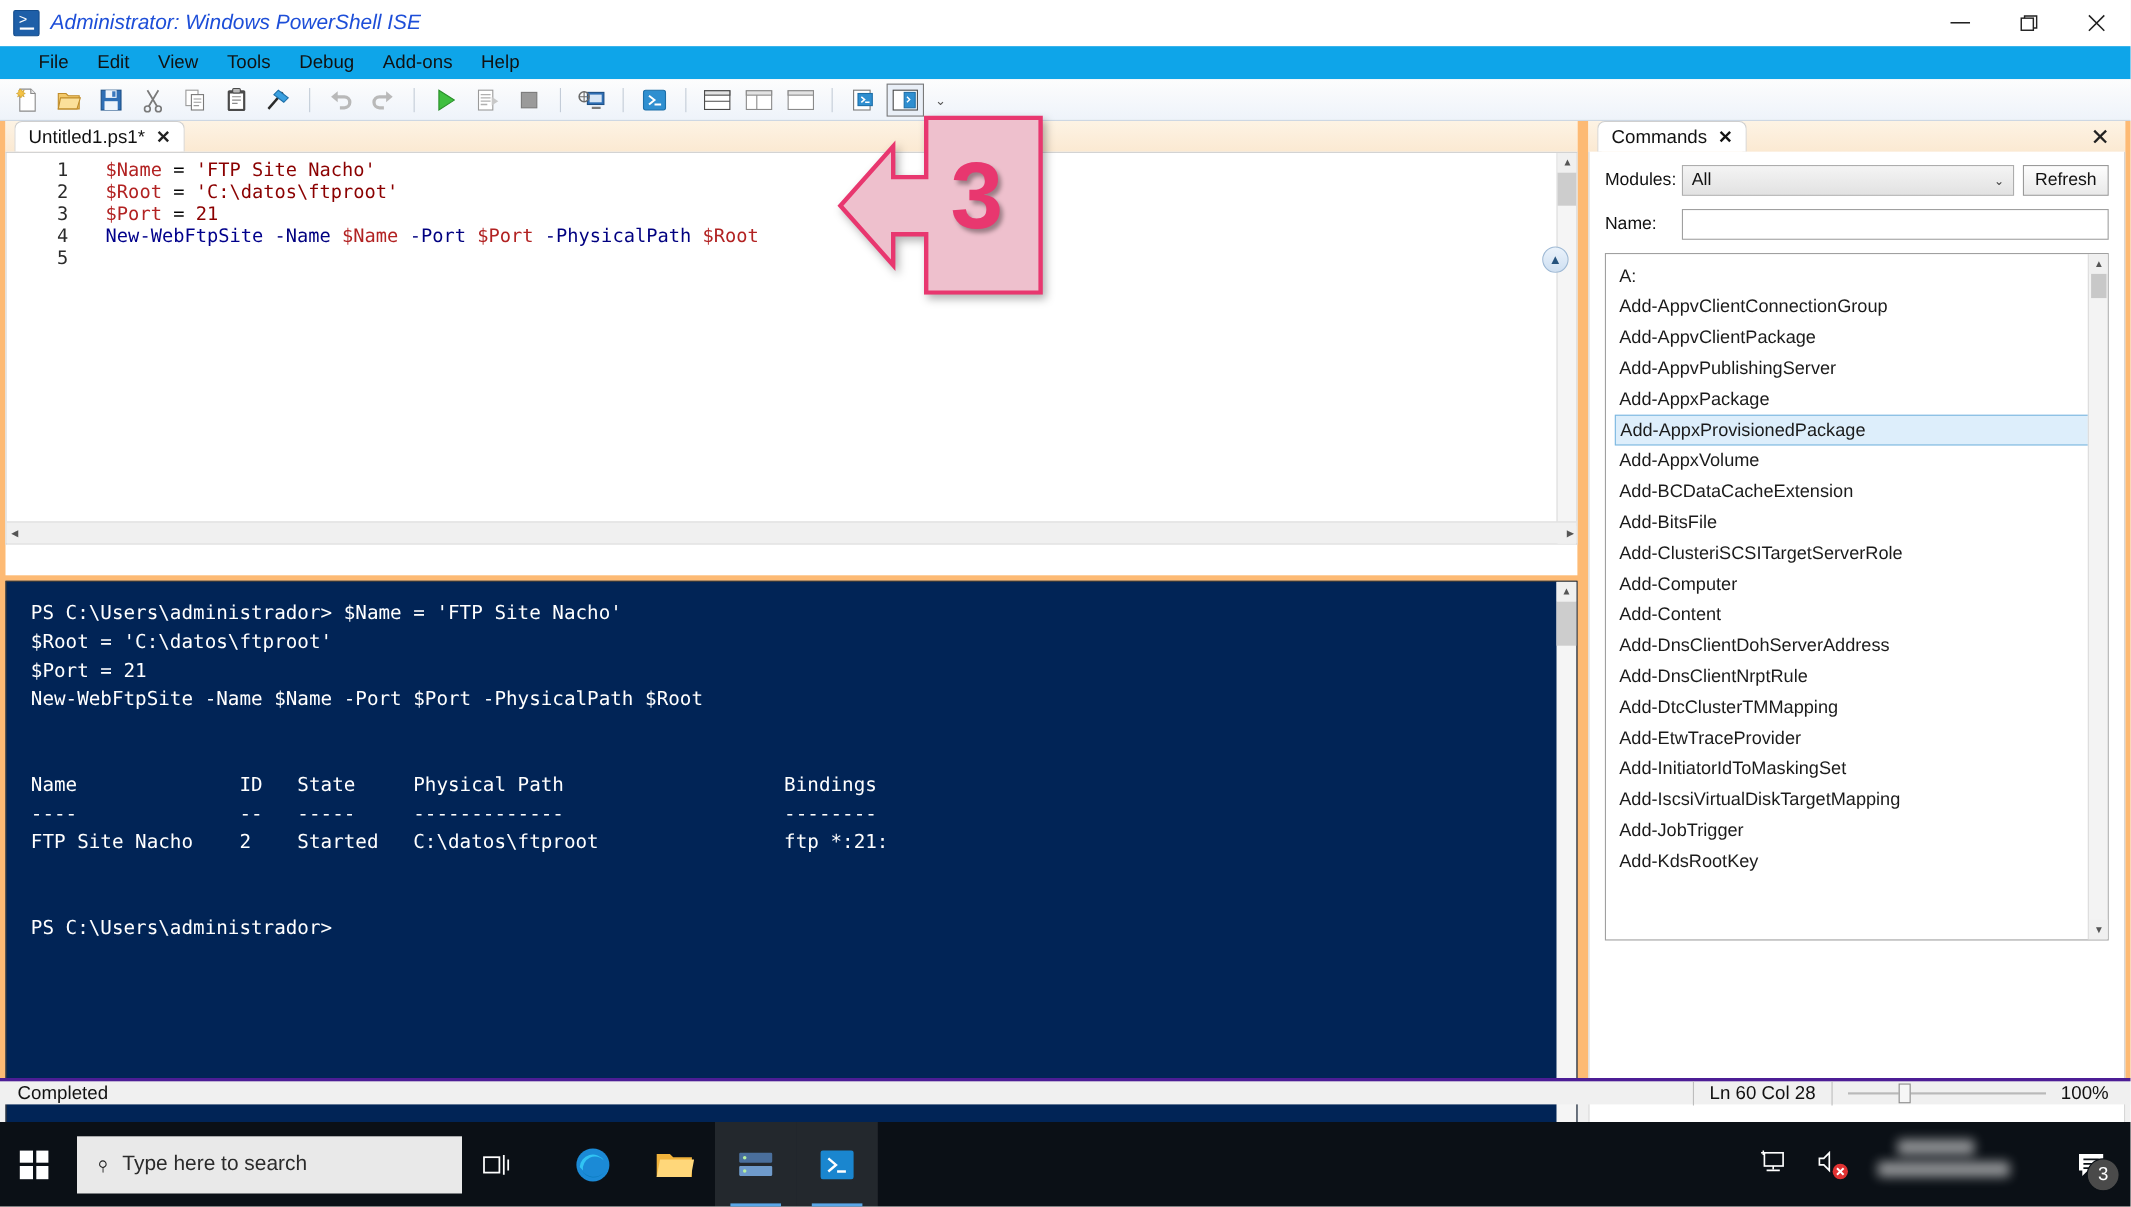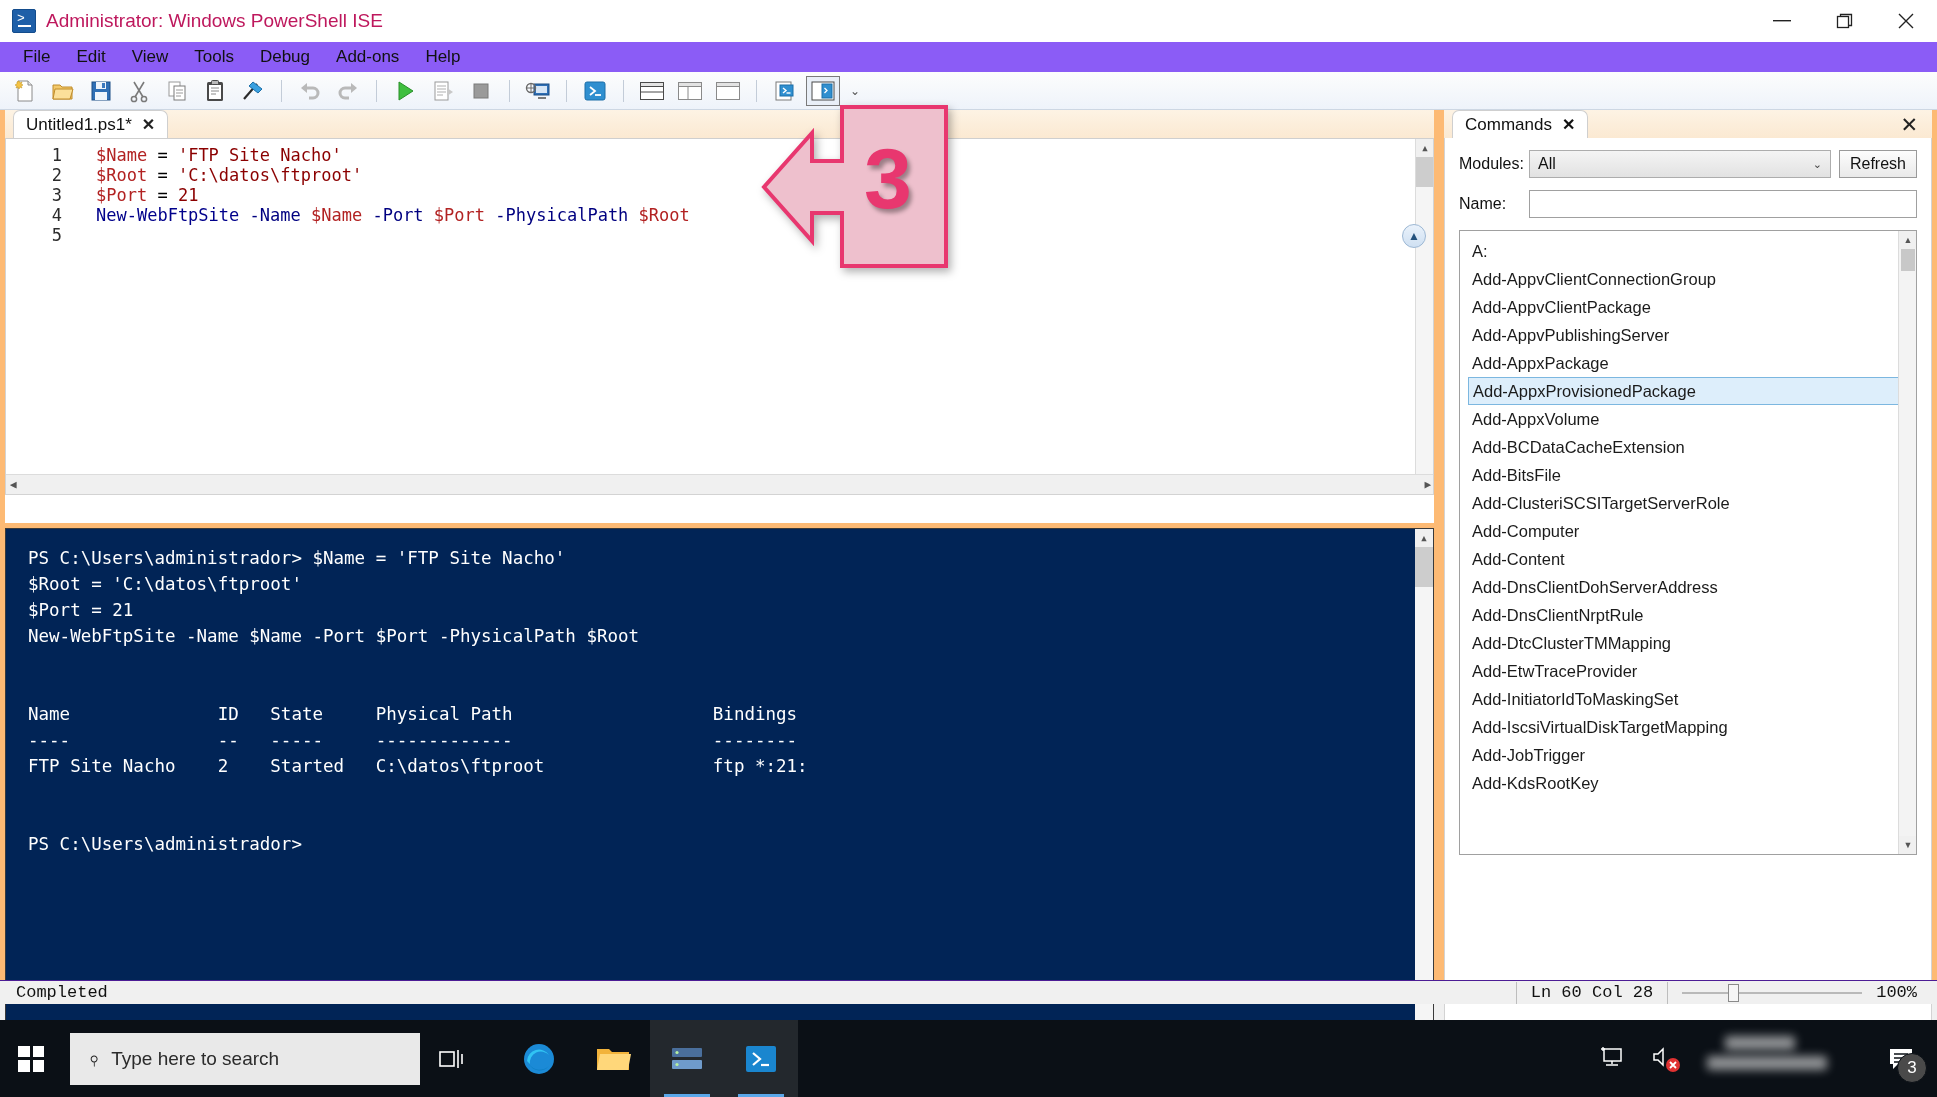--- a/index.html
+++ b/index.html
@@ -51,31 +51,31 @@
     background:#ffffff; display:flex; align-items:center;
   }
   .ise-title-left { display:flex; align-items:center; padding-left:12px; }
   .ise-ico {
     width:24px;height:24px;background:#1e5fa8;border:1px solid #134c8c;border-radius:2px;
     position:relative; flex:none;
   }
   .ise-ico:before{ content:">"; position:absolute; left:4px; top:1px; color:#fff; font-size:13px;
     font-family:"Liberation Mono", monospace; }
   .ise-ico:after{ content:""; position:absolute; left:5px; bottom:5px; width:13px; height:2px; background:#fff;}
-  .ise-title-text{ margin-left:10px; font-size:19px; color:#be185d; white-space:nowrap;}
+  .ise-title-text{ margin-left:10px; font-size:19px; color:#1d4ed8; white-space:nowrap;font-style:italic;}
   .ise-winbtns{ position:absolute; right:0; top:0; height:42px; display:flex; }
   .ise-winbtn{ width:62px;height:42px;display:flex;align-items:center;justify-content:center;
      font-size:18px;color:#222; }
   .ise-winbtn.close{ font-size:22px; }
 
   
   .menubar{
     position:absolute; left:0; top:42px; width:1937px; height:30px;
-    display:flex; align-items:center; padding-left:10px; gap:0px;
-    background:#8b5cf6;
+    display:flex; align-items:center; padding-left:22px; gap:0px;
+    background:#0ea5e9;
   }
   .menu-item{ padding:3px 13px; font-size:17px; color:#111; }
 
   
   .toolbar{
     position:absolute; left:0; top:72px; width:1937px; height:38px;
     background:linear-gradient(180deg,#fdfdfd 0%,#eef3fa 100%);
     border-bottom:1px solid #cdd7e3;
     display:flex; align-items:center; padding-left:8px; gap:4px;
   }
@@ -196,22 +196,22 @@
   .cmd-actions{ position:absolute; right:14px; bottom:14px; display:flex; gap:8px;}
   .abtn{
     min-width:52px; height:30px; background:linear-gradient(180deg,#fcfcfc,#efefef);
     border:1px solid #b4b4b4; font-size:16px; color:#8a8a8a;
     display:flex;align-items:center;justify-content:center; padding:0 9px;
   }
 
   
   .statusbar{
     position:absolute; left:0; top:980px; width:1937px; height:24px;
-    background:#f0f0f0; border-top:1px solid #4c1d95;
-    display:flex; align-items:center;font-family:Liberation Mono, monospace;
+    background:#f0f0f0; border-top:3px solid #4c1d95;
+    display:flex; align-items:center;
   }
   .status-text{ padding-left:16px; font-size:17px; color:#111; }
   .status-right{ margin-left:auto; display:flex; align-items:center; padding-right:20px; gap:14px;}
   .vsep{ width:1px; height:22px; background:#bdbdbd; }
   .lncol{ font-size:17px; color:#111; }
   .zoomslider{ position:relative; width:180px; height:20px; display:flex;align-items:center;}
   .zoomslider .track{ width:100%; height:2px; background:#b9b9b9;}
   .zoomslider .knob{ position:absolute; left:46px; top:1px; width:11px; height:18px;
      background:#f6f6f6; border:1px solid #8a8a8a;}
   .zoompct{ font-size:17px; color:#111;}

